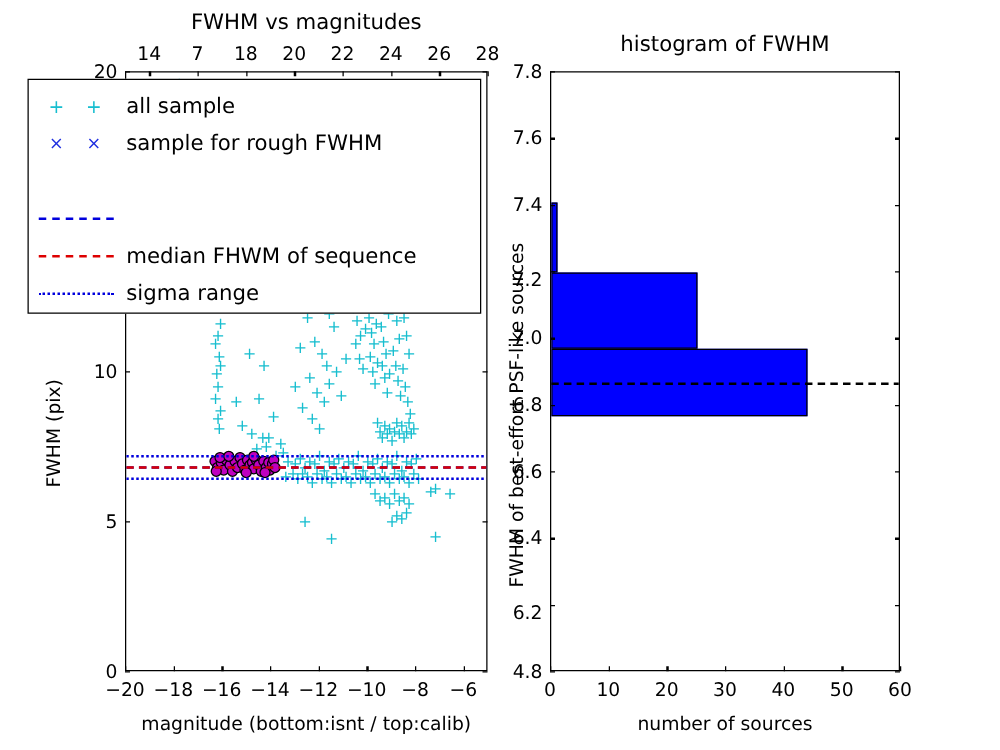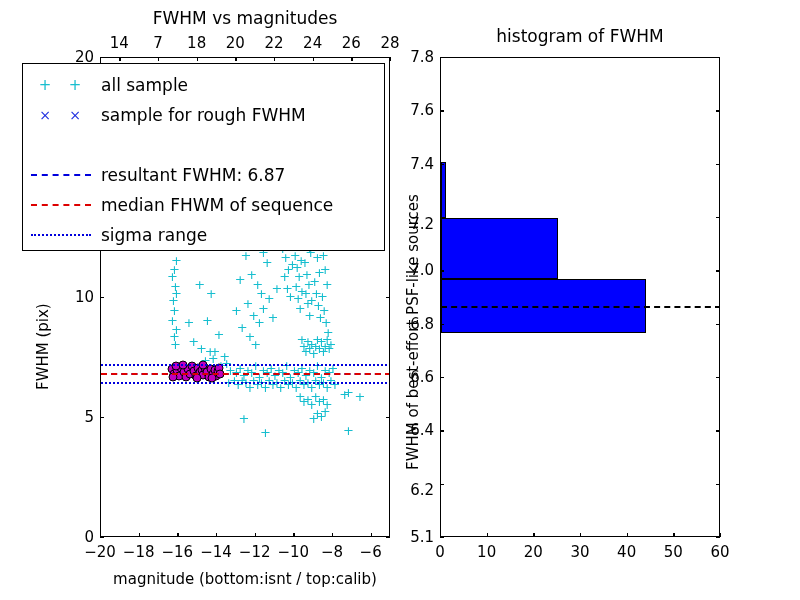--- a/index.html
+++ b/index.html
@@ -407,21 +407,21 @@
       <div class="tick tick-b" style="left:580px;top:533px;"></div>
       <div class="ticklabel tl-x" style="left:580px;top:543px;">30</div>
       <div class="tick tick-b" style="left:626.6666666666666px;top:533px;"></div>
       <div class="ticklabel tl-x" style="left:626.6666666666666px;top:543px;">40</div>
       <div class="tick tick-b" style="left:673.3333333333334px;top:533px;"></div>
       <div class="ticklabel tl-x" style="left:673.3333333333334px;top:543px;">50</div>
       <div class="tick tick-b" style="left:720px;top:533px;"></div>
       <div class="ticklabel tl-x" style="left:720px;top:543px;">60</div>
       <div class="tick tick-l" style="left:440px;top:537px;"></div>
       <div class="tick tick-r" style="left:716px;top:537px;"></div>
-      <div class="ticklabel tl-y" style="left:388px;top:537px;width:46px;">5.1</div>
+      <div class="ticklabel tl-y" style="left:388px;top:537px;width:46px;">4.8</div>
       <div class="tick tick-l" style="left:440px;top:483.66666666666663px;"></div>
       <div class="tick tick-r" style="left:716px;top:483.66666666666663px;"></div>
       <div class="ticklabel tl-y" style="left:388px;top:490px;width:46px;">6.2</div>
       <div class="tick tick-l" style="left:440px;top:430.33333333333326px;"></div>
       <div class="tick tick-r" style="left:716px;top:430.33333333333326px;"></div>
       <div class="ticklabel tl-y" style="left:388px;top:430.33333333333326px;width:46px;">6.4</div>
       <div class="tick tick-l" style="left:440px;top:377.0000000000001px;"></div>
       <div class="tick tick-r" style="left:716px;top:377.0000000000001px;"></div>
       <div class="ticklabel tl-y" style="left:388px;top:377.0000000000001px;width:46px;">6.6</div>
       <div class="tick tick-l" style="left:440px;top:323.66666666666674px;"></div>
@@ -437,20 +437,21 @@
       <div class="tick tick-r" style="left:716px;top:163.66666666666657px;"></div>
       <div class="ticklabel tl-y" style="left:388px;top:163.66666666666657px;width:46px;">7.4</div>
       <div class="tick tick-l" style="left:440px;top:110.33333333333343px;"></div>
       <div class="tick tick-r" style="left:716px;top:110.33333333333343px;"></div>
       <div class="ticklabel tl-y" style="left:388px;top:110.33333333333343px;width:46px;">7.6</div>
       <div class="tick tick-l" style="left:440px;top:57px;"></div>
       <div class="tick tick-r" style="left:716px;top:57px;"></div>
       <div class="ticklabel tl-y" style="left:388px;top:57px;width:46px;">7.8</div>
     </div>
 
+  <div class="axlabel" style="left:440px;top:570px;width:280px;text-align:center;">number of sources</div>
 
   <div class="axlabel rot" style="left:404px;top:470px;transform:rotate(-90deg);">FWHM of best-effort PSF-like sources</div>
 
   <div id="legend" style="left:22px;top:63px;width:363px;height:188px;">
       <div class="legrow" style="top:6px;">
         <div class="legkey">
           <div class="k-plus" style="left:22px;color:#17becf;">+</div>
           <div class="k-plus" style="left:52px;color:#17becf;">+</div>
         </div>
         <span class="legtext">all sample</span>
@@ -459,21 +460,20 @@
         <div class="legkey">
           <div class="k-cross" style="left:22px;color:#1f2fe0;">×</div>
           <div class="k-cross" style="left:52px;color:#1f2fe0;">×</div>
         </div>
         <span class="legtext">sample for rough FWHM</span>
       </div>
       <div class="legrow" style="top:96px;">
         <div class="legkey">
           <div class="k-line" style="border-top:2px dashed #0000dd;"></div>
         </div>
-        <span class="legtext">resultant FWHM: 6.87</span>
       </div>
       <div class="legrow" style="top:126px;">
         <div class="legkey">
           <div class="k-line" style="border-top:2px dashed #dd0000;"></div>
         </div>
         <span class="legtext">median FHWM of sequence</span>
       </div>
       <div class="legrow" style="top:156px;">
         <div class="legkey">
           <div class="k-line" style="border-top:2px dotted #0000dd;"></div>

